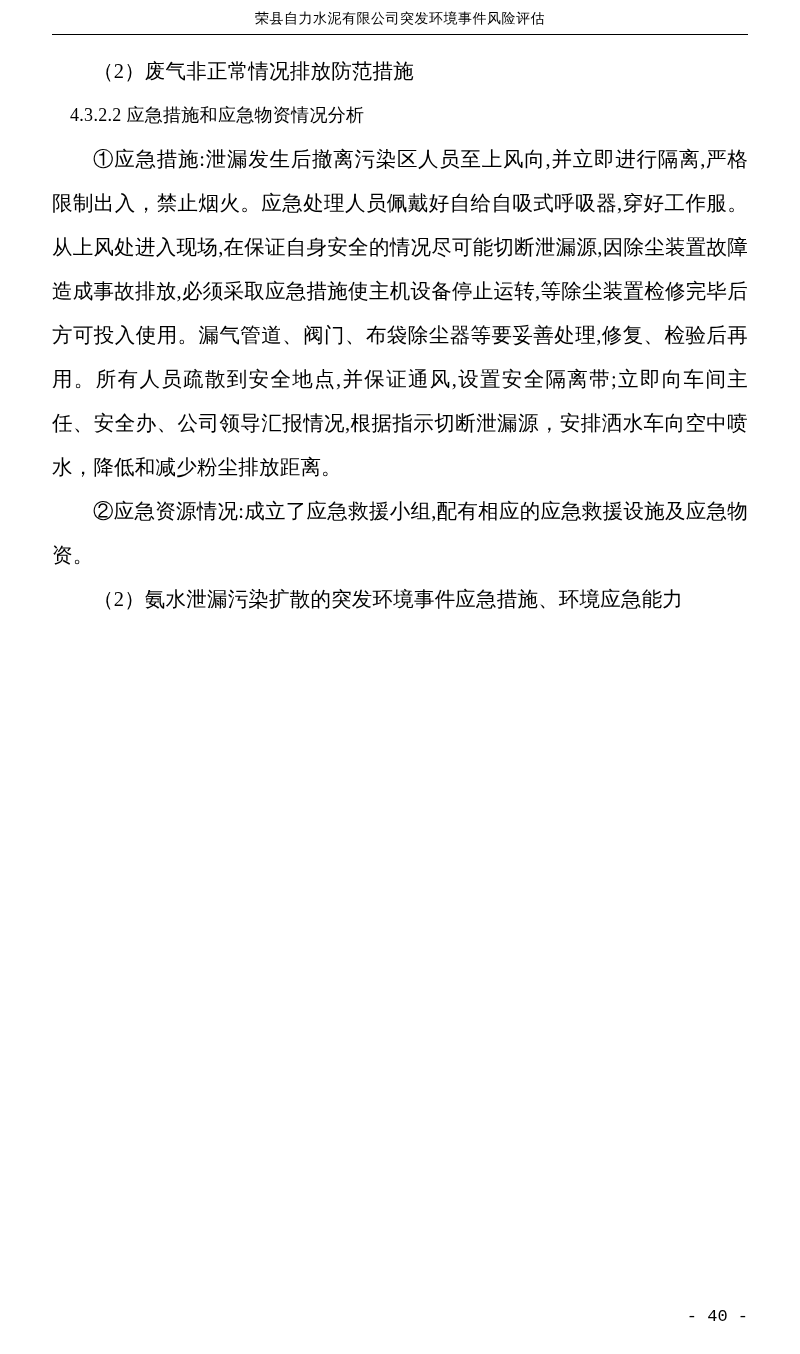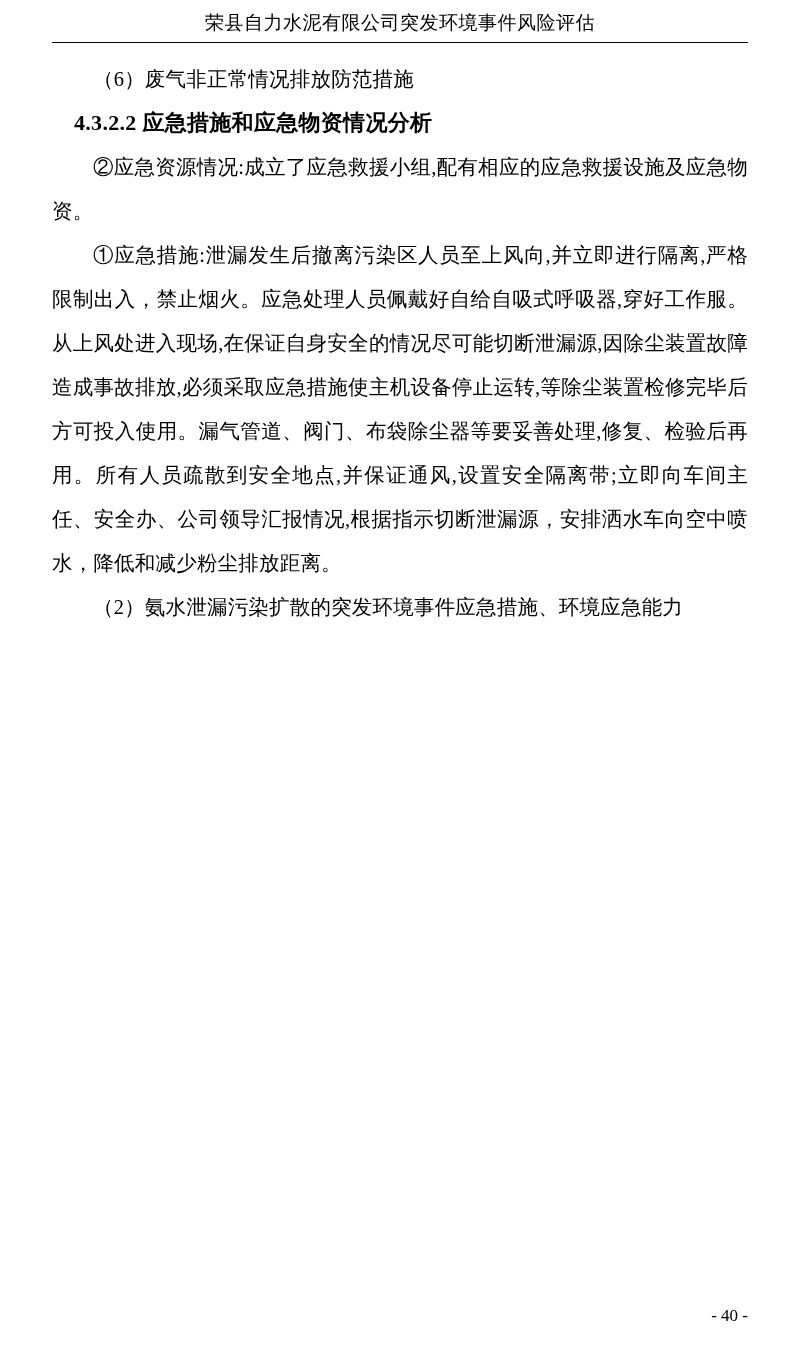--- a/index.html
+++ b/index.html
@@ -17,21 +17,21 @@
   }
   .page {
     position: relative;
     width: 800px;
     height: 1354px;
     box-sizing: border-box;
     padding: 0 52px;
   }
   .header {
     text-align: center;
-    font-size: 19px;
+    font-size: 14px;
     letter-spacing: 0.5px;
     padding-top: 10px;
     padding-bottom: 6px;
     font-family: "Liberation Serif", "DejaVu Serif", serif;
   }
   .header-rule {
     border: 0;
     border-top: 1.4px solid #000;
     margin: 0 0 14px 0;
   }
@@ -42,49 +42,49 @@
     text-justify: inter-ideograph;
     letter-spacing: 0.2px;
   }
   p {
     margin: 0;
   }
   .indent {
     text-indent: 2em;
   }
   .heading {
-    font-size: 22px;
+    font-size: 18px;
     line-height: 44px;
-    font-weight: bold;
+    font-weight: normal;
     text-indent: 1em;
     letter-spacing: 0.3px;
   }
   .footer {
     position: absolute;
     right: 52px;
     bottom: 28px;
     font-size: 17px;
-    font-family: Liberation Serif, serif;
+    font-family: Liberation Mono, monospace;
   }
 </style>
 </head>
 <body>
 
 <div class="page">
 
   <div class="header">荣县自力水泥有限公司突发环境事件风险评估</div>
   <hr class="header-rule">
 
   <div class="body-text">
 
-    <p class="indent">（6）废气非正常情况排放防范措施</p>
+    <p class="indent">（2）废气非正常情况排放防范措施</p>
 
     <p class="heading">4.3.2.2 应急措施和应急物资情况分析</p>
 
+    <p class="indent">①应急措施:泄漏发生后撤离污染区人员至上风向,并立即进行隔离,严格限制出入，禁止烟火。应急处理人员佩戴好自给自吸式呼吸器,穿好工作服。从上风处进入现场,在保证自身安全的情况尽可能切断泄漏源,因除尘装置故障造成事故排放,必须采取应急措施使主机设备停止运转,等除尘装置检修完毕后方可投入使用。漏气管道、阀门、布袋除尘器等要妥善处理,修复、检验后再用。所有人员疏散到安全地点,并保证通风,设置安全隔离带;立即向车间主任、安全办、公司领导汇报情况,根据指示切断泄漏源，安排洒水车向空中喷水，降低和减少粉尘排放距离。</p>
     <p class="indent">②应急资源情况:成立了应急救援小组,配有相应的应急救援设施及应急物资。</p>
-    <p class="indent">①应急措施:泄漏发生后撤离污染区人员至上风向,并立即进行隔离,严格限制出入，禁止烟火。应急处理人员佩戴好自给自吸式呼吸器,穿好工作服。从上风处进入现场,在保证自身安全的情况尽可能切断泄漏源,因除尘装置故障造成事故排放,必须采取应急措施使主机设备停止运转,等除尘装置检修完毕后方可投入使用。漏气管道、阀门、布袋除尘器等要妥善处理,修复、检验后再用。所有人员疏散到安全地点,并保证通风,设置安全隔离带;立即向车间主任、安全办、公司领导汇报情况,根据指示切断泄漏源，安排洒水车向空中喷水，降低和减少粉尘排放距离。</p>
     <p class="indent">（2）氨水泄漏污染扩散的突发环境事件应急措施、环境应急能力</p>
 
   </div>
 
   <div class="footer">- 40 -</div>
 
 </div>
 
 </body></html>

